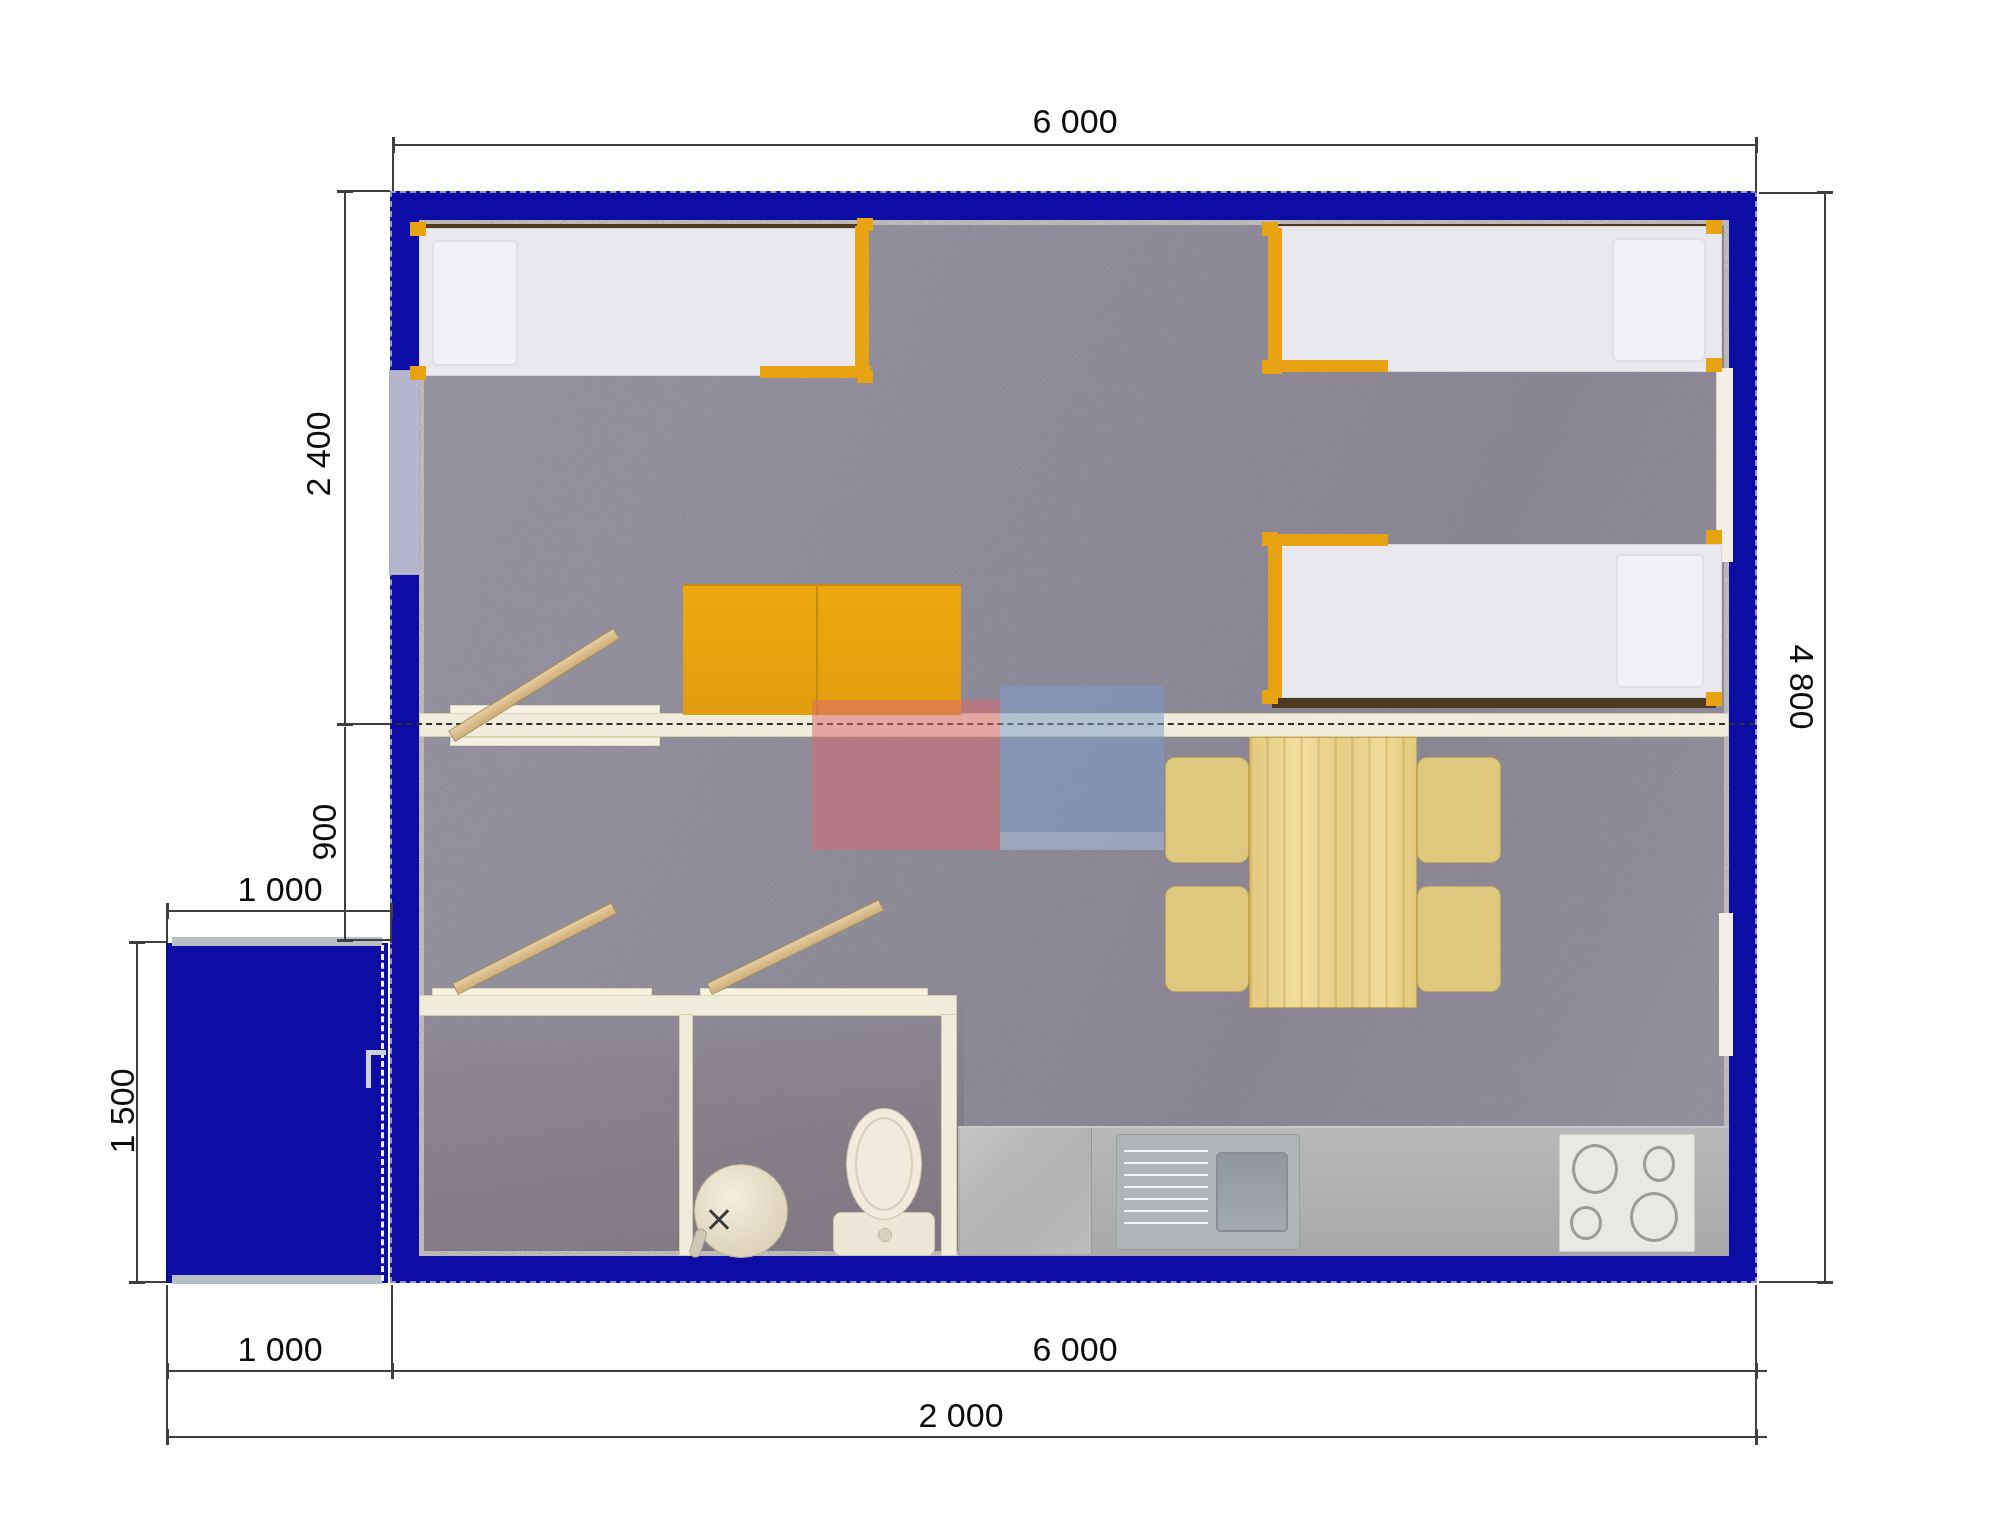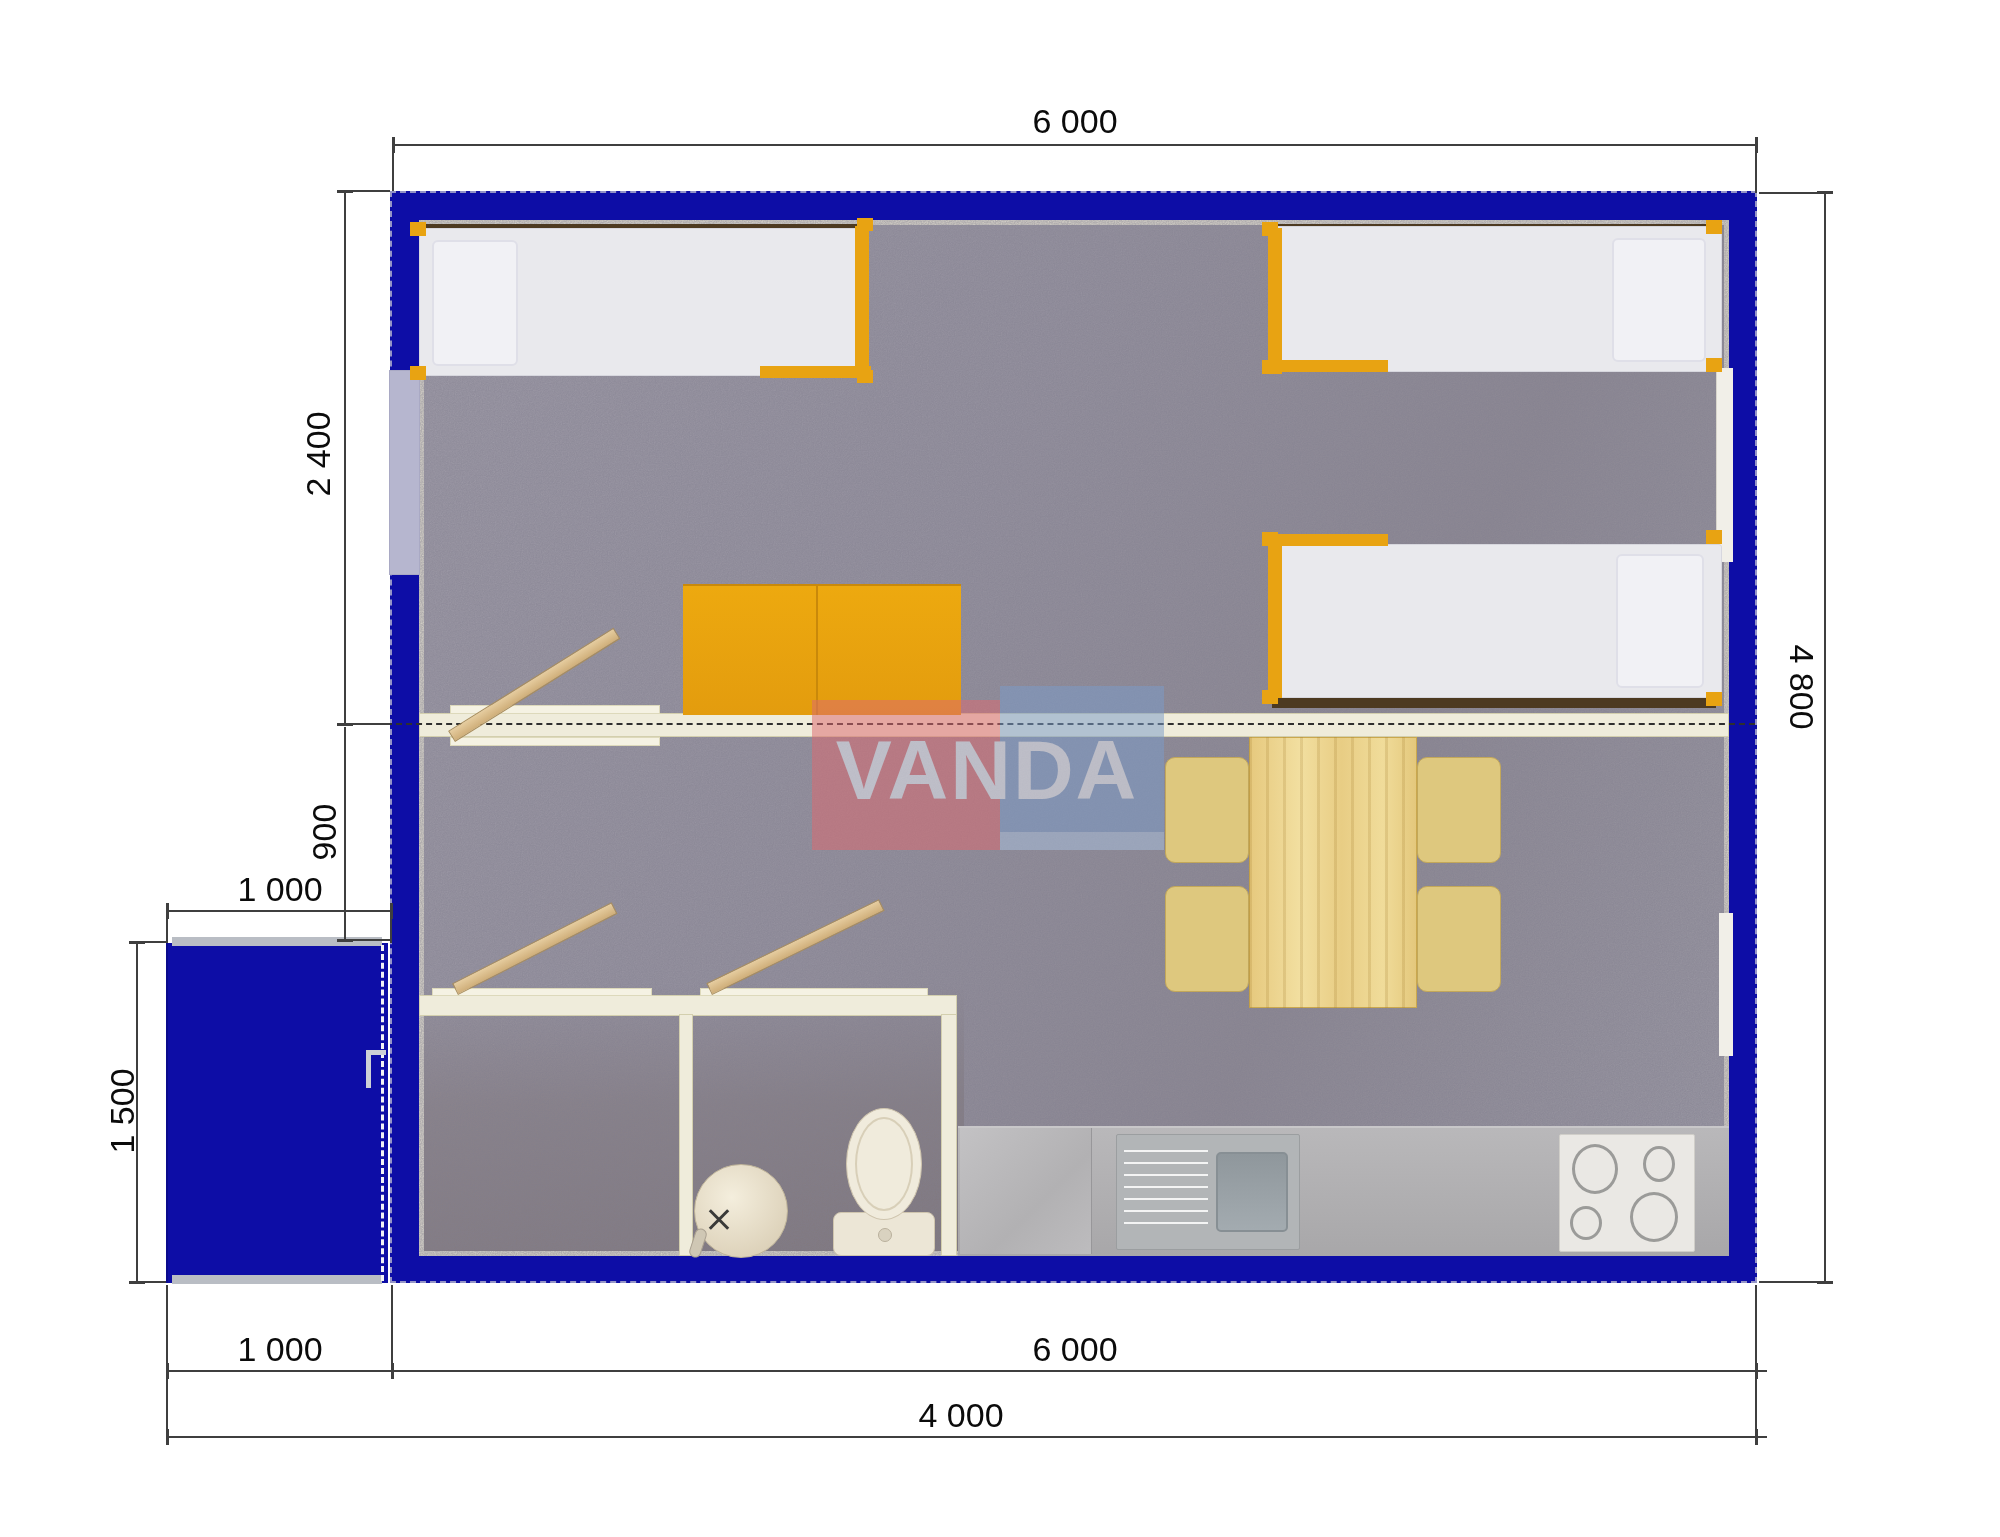--- a/index.html
+++ b/index.html
@@ -131,22 +131,20 @@
   <div class="abs sill" style="left:172px;top:1275px;width:210px;height:9px;z-index:5;"></div>
   <div class="abs" style="left:381px;top:945px;width:0;height:336px;border-left:3px dashed #f2f2f6;z-index:6;"></div>
   <div class="abs" style="left:366px;top:1050px;width:20px;height:5px;background:#ccd0d6;z-index:7;"></div>
   <div class="abs" style="left:366px;top:1050px;width:5px;height:38px;background:#ccd0d6;z-index:7;"></div>
 
   <div class="abs" style="left:810px;top:684px;width:354px;height:172px;opacity:0.52;z-index:20;">
     <div class="abs" style="left:16px;top:30px;width:338px;height:26px;background:#cdeeea;"></div>
     <div class="abs" style="left:2px;top:16px;width:192px;height:150px;background:#dd6a70;"></div>
     <div class="abs" style="left:190px;top:2px;width:164px;height:146px;background:#7b9cc9;"></div>
     <div class="abs" style="left:190px;top:148px;width:164px;height:18px;background:#a9c0dd;"></div>
-    <div class="abs" style="left:10px;top:44px;width:334px;text-align:center;font-weight:700;font-size:84px;line-height:1;
-                letter-spacing:2px;color:#e9edf3;">VANDA</div>
   </div>
 
   <div class="abs dimline" style="left:393px;top:144px;width:1364px;height:2px;"></div>
   <div class="abs tick" style="left:392px;top:137px;width:3px;height:16px;"></div>
   <div class="abs tick" style="left:1755px;top:137px;width:3px;height:16px;"></div>
   <div class="abs dimline" style="left:392px;top:150px;width:2px;height:41px;"></div>
   <div class="abs dimline" style="left:1755px;top:150px;width:2px;height:43px;"></div>
   <div class="abs dimtext" style="left:995px;top:104px;width:160px;">6 000</div>
 
   <div class="abs dimline" style="left:1824px;top:192px;width:2px;height:1091px;"></div>
@@ -190,15 +188,15 @@
   <div class="abs dimline" style="left:391px;top:1285px;width:2px;height:85px;"></div>
   <div class="abs dimline" style="left:1755px;top:1285px;width:2px;height:85px;"></div>
   <div class="abs dimtext" style="left:200px;top:1332px;width:160px;">1 000</div>
   <div class="abs dimtext" style="left:995px;top:1332px;width:160px;">6 000</div>
 
   <div class="abs dimline" style="left:167px;top:1436px;width:1600px;height:2px;"></div>
   <div class="abs tick" style="left:166px;top:1429px;width:3px;height:16px;"></div>
   <div class="abs tick" style="left:1755px;top:1429px;width:3px;height:16px;"></div>
   <div class="abs dimline" style="left:166px;top:1372px;width:2px;height:64px;"></div>
   <div class="abs dimline" style="left:1755px;top:1372px;width:2px;height:64px;"></div>
-  <div class="abs dimtext" style="left:881px;top:1398px;width:160px;">4 000</div>
+  <div class="abs dimtext" style="left:881px;top:1398px;width:160px;">2 000</div>
 
 </div>
 
 </body></html>

